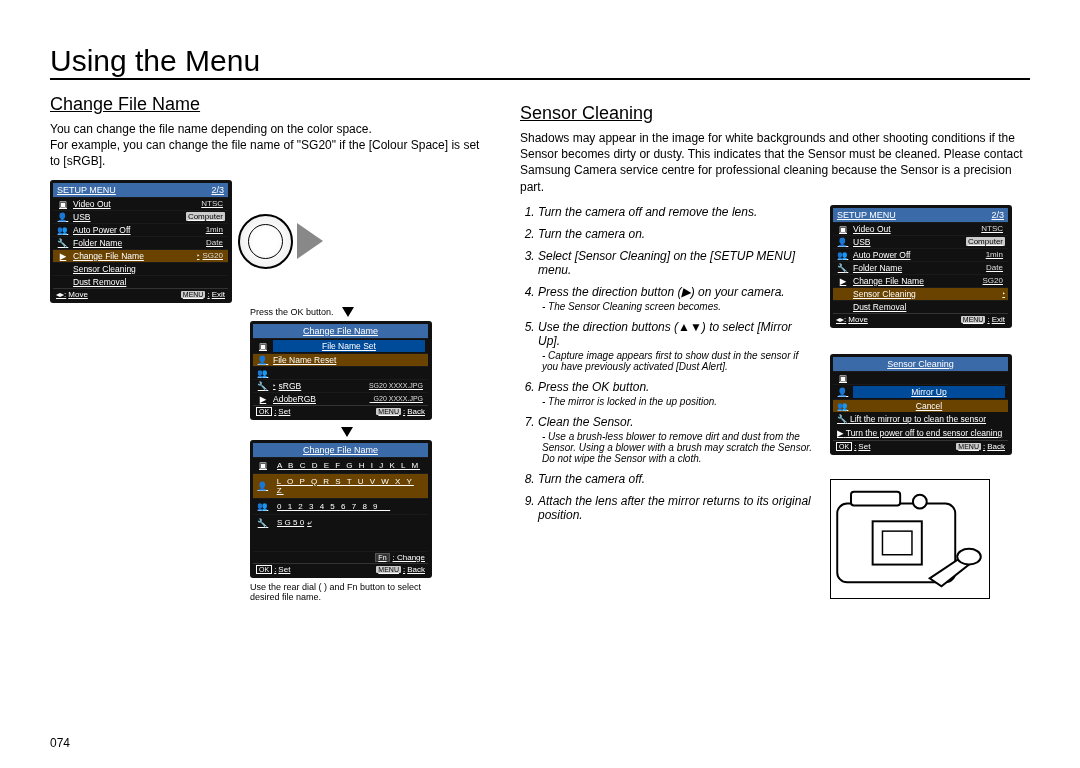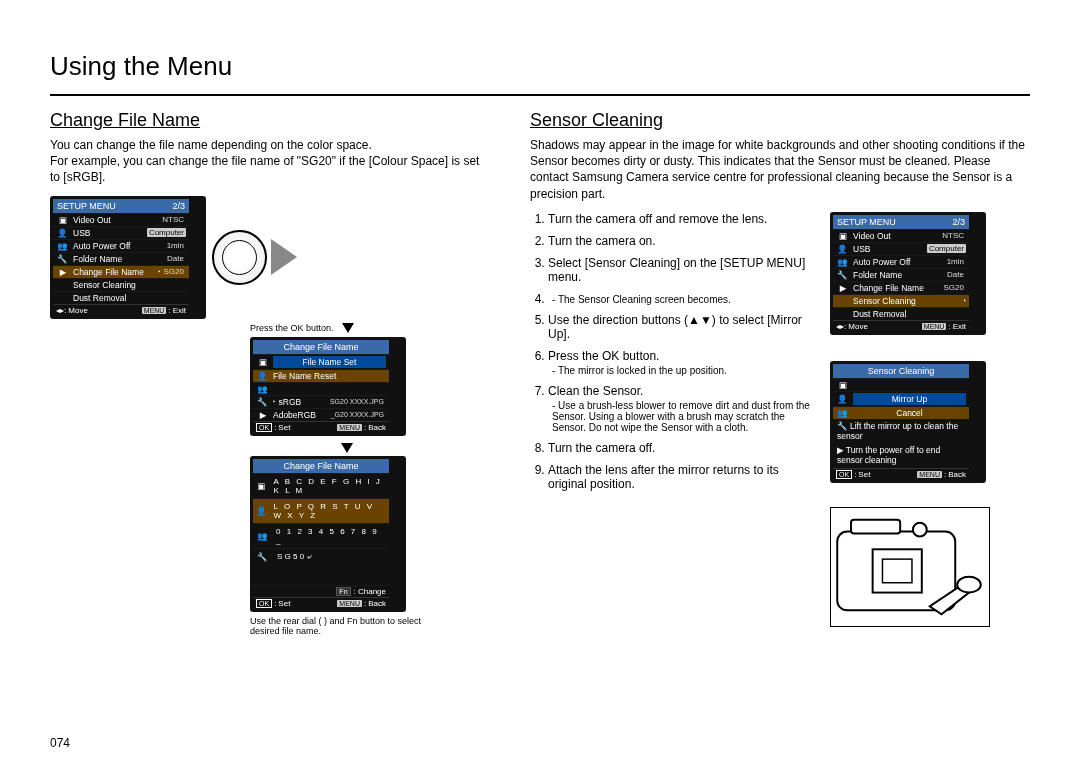--- a/index.html
+++ b/index.html
@@ -7,46 +7,48 @@
     margin: 0;
     background: #fff;
     font-family: Arial, Helvetica, sans-serif;
     width: 1080px;
     height: 768px;
     padding: 40px 50px 20px;
     color: #000;
     font-size: 12px;
   }
   .page-title {
-    font-size: 26px;
+    font-size: 30px;
     font-weight: 400;
     border-bottom: 2px solid #000;
-    padding-bottom: 12px;
-    margin: 11px 0 10px;
+    padding-bottom: 0;
+    margin: 4px 0 10px;
   }
   .columns {
     display: flex;
-    gap: 40px;
+    gap: 30px;
+    align-items: center;
   }
   .col-left { width: 440px; }
   .col-right { flex: 1; }
   .section-title {
     font-size: 18px;
     font-weight: 400;
     text-decoration: underline;
     margin: 4px 0 6px;
   }
   .intro { margin: 4px 0 10px; line-height: 1.35; font-size: 12px; }
   .lcd {
     background: #111;
     color: #fff;
     font-size: 9px;
     border-radius: 3px;
-    padding: 3px 17px 3px 3px;
-    width: 156px;
+    padding: 3px 4px 3px 3px;
+    width: 182px;
+    text-decoration: underline;
   }
   .lcd .header {
     background: #3a6aa8;
     text-align: center;
     padding: 2px 4px;
     font-size: 9px;
     display: flex;
     justify-content: center;
     gap: 8px;
   }
@@ -95,21 +97,21 @@
     content:''; position:absolute; inset:8px; border-radius:50%; border:1px solid #000;
   }
   .big-arrow {
     width:0;height:0;border-top:18px solid transparent;border-bottom:18px solid transparent;border-left:26px solid #888;
   }
   .caption { font-size: 9px; line-height:1.2; margin:4px 0 8px; max-width:190px; }
   .char-row { letter-spacing: 2px; font-size:8px; padding:2px 4px; }
   .sgbox { font-size:8px; padding:2px 4px; display:flex; align-items:center; gap:3px;}
   .fn { display:inline-block; border:1px solid #555; background:#333; font-size:7px; padding:0 2px;}
   ol.steps { margin:0; padding-left: 18px; }
-  ol.steps li { margin-bottom: 8px; }
+  ol.steps li { margin-bottom: 8px; font-style: italic; }
   ol.steps li .sub { font-size: 10px; margin-left:4px; margin-top:2px; color:#000; }
   .pagefoot { position:absolute; bottom:18px; left:50px; font-size:12px; }
   .sensor-row { display:flex; gap:18px; align-items:flex-start; }
   .sensor-row .text-col { flex:1; }
   .sensor-row .lcd-col { width:200px; }
   .camera-svg { border:1px solid #000; width:160px; height:120px; margin-top:4px; }
   .hint { font-size:8.5px; padding:2px 4px; line-height:1.2;}
 </style>
 </head>
 <body>
@@ -257,22 +259,22 @@
   <div class="col-right">
     <h2 class="section-title">Sensor Cleaning</h2>
     <p class="intro">Shadows may appear in the image for white backgrounds and other shooting conditions if the Sensor becomes dirty or dusty. This indicates that the Sensor must be cleaned. Please contact Samsung Camera service centre for professional cleaning because the Sensor is a precision part.</p>
 
     <div class="sensor-row">
       <div class="text-col">
         <ol class="steps">
           <li><span>Turn the camera off and remove the lens.</span></li>
           <li><span>Turn the camera on.</span></li>
           <li><span>Select [Sensor Cleaning] on the [SETUP MENU] menu.</span></li>
-          <li><div class="sub">- The Sensor Cleaning screen becomes.</div></li>
-          <li><span>Use the direction buttons (▲▼) to select [Mirror Up].</span></li>
+          <li><span>Press the direction button (▶) on your camera.</span><div class="sub">- The Sensor Cleaning screen becomes.</div></li>
+          <li><span>Use the direction buttons (▲▼) to select [Mirror Up].</span><div class="sub">- Capture image appears ﬁrst to show dust in the sensor if you have previously activated [Dust Alert].</div></li>
           <li><span>Press the OK button.</span><div class="sub">- The mirror is locked in the up position.</div></li>
           <li><span>Clean the Sensor.</span><div class="sub">- Use a brush-less blower to remove dirt and dust from the Sensor. Using a blower with a brush may scratch the Sensor. Do not wipe the Sensor with a cloth.</div></li>
           <li><span>Turn the camera off.</span></li>
           <li><span>Attach the lens after the mirror returns to its original position.</span></li>
         </ol>
       </div>
       <div class="lcd-col">
         
         <div class="lcd">
           <div class="header">

